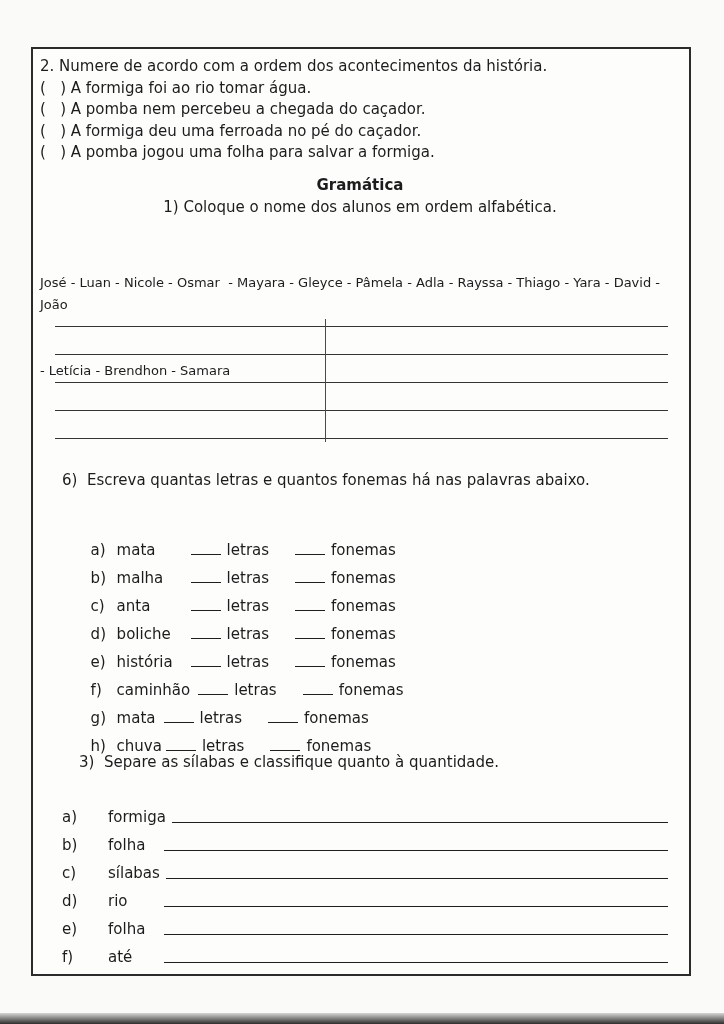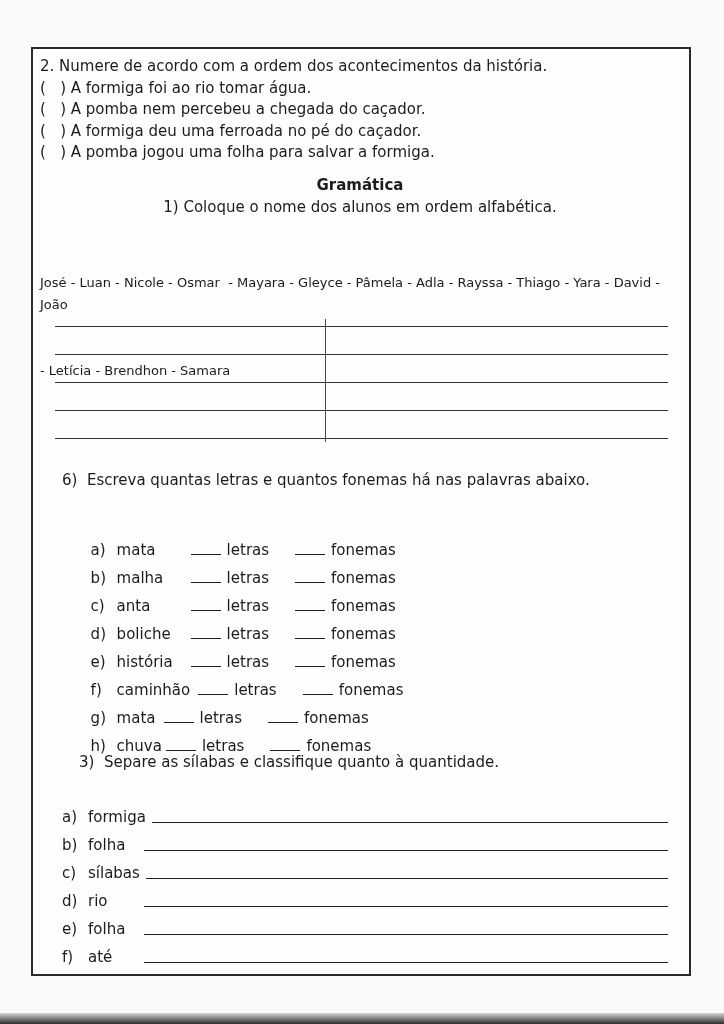--- a/index.html
+++ b/index.html
@@ -35,21 +35,21 @@
   .wrd    { display:inline-block; min-width:66px; margin-right:8px; }
   .q2row.tight   .wrd { min-width:0; margin-right:8px; }
   .q2row.tighter .wrd { min-width:0; margin-right:4px; }
   .blank  { display:inline-block; width:30px; border-bottom:1.7px solid #1e1e1e; }
   .lbl    { margin-left:6px; }
   .gap    { display:inline-block; width:26px; }
 
   .sec-q3 { position:absolute; left:46px; top:703px; width:606px; }
   .q3rows { position:absolute; left:29px; top:749px; width:606px; }
   .q3row  { display:flex; align-items:flex-end; height:28px; font-size:15px; }
-  .wrd3   { display:inline-block; min-width:50px; margin-right:6px; }
+  .wrd3   { display:inline-block; min-width:50px; margin-right:6px;margin-left:20px; }
   .line3  { flex:1; border-bottom:1.7px solid #1e1e1e; margin-bottom:3px; }
 
   .scan-edge {
     position:absolute; left:0; right:0; bottom:0; height:11px;
     background:linear-gradient(to bottom, #d6d6d4 0%, #8a8a88 45%, #2e2e2c 100%);
   }
 </style>
 </head>
 <body>
 

